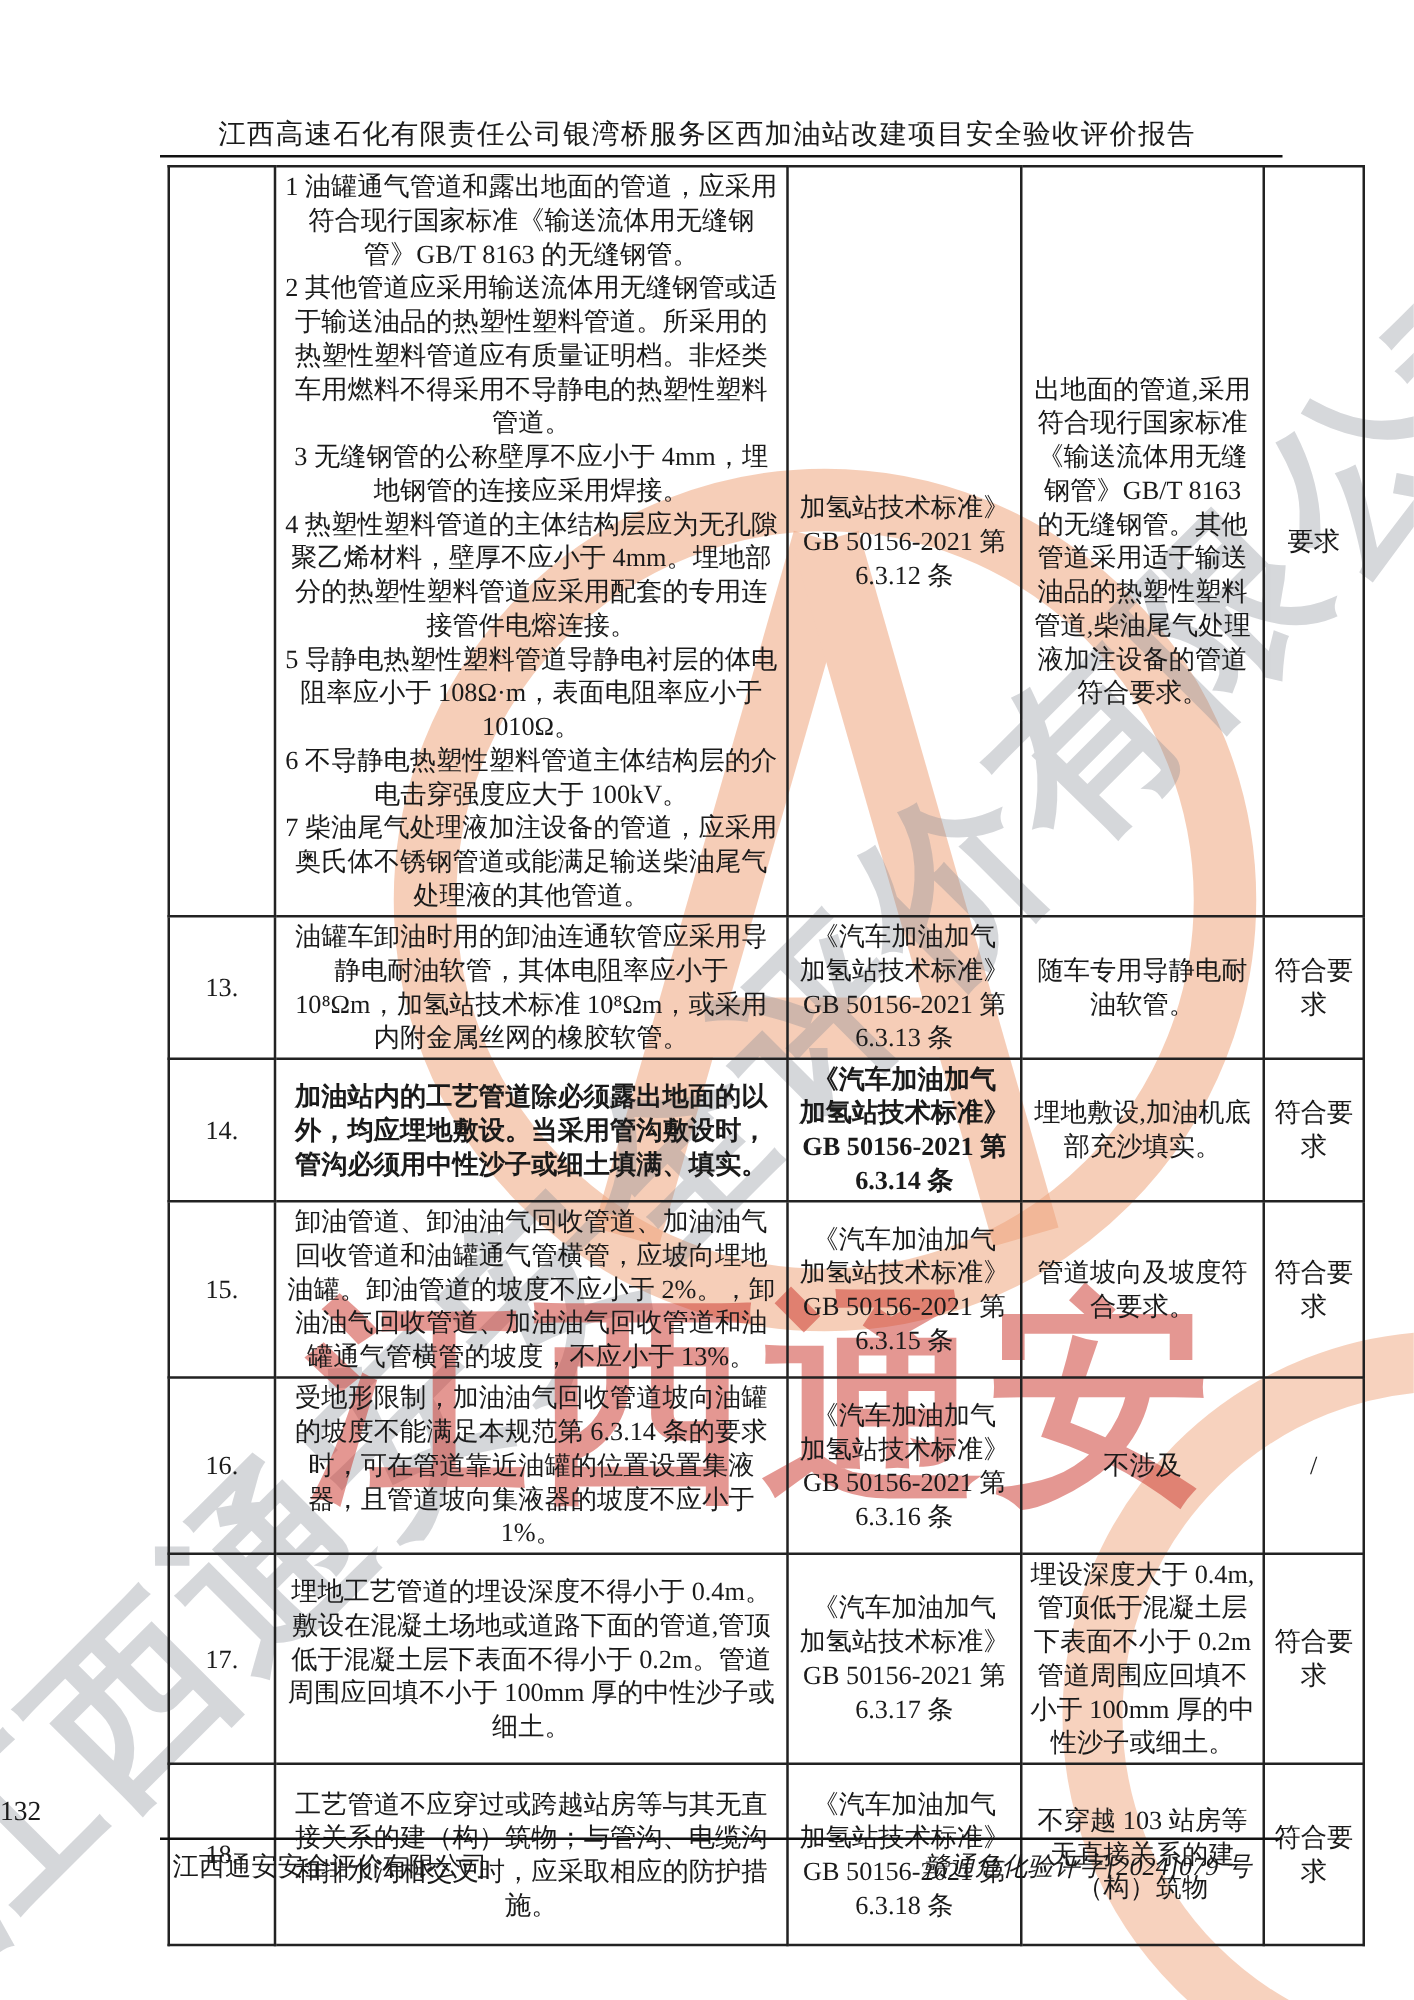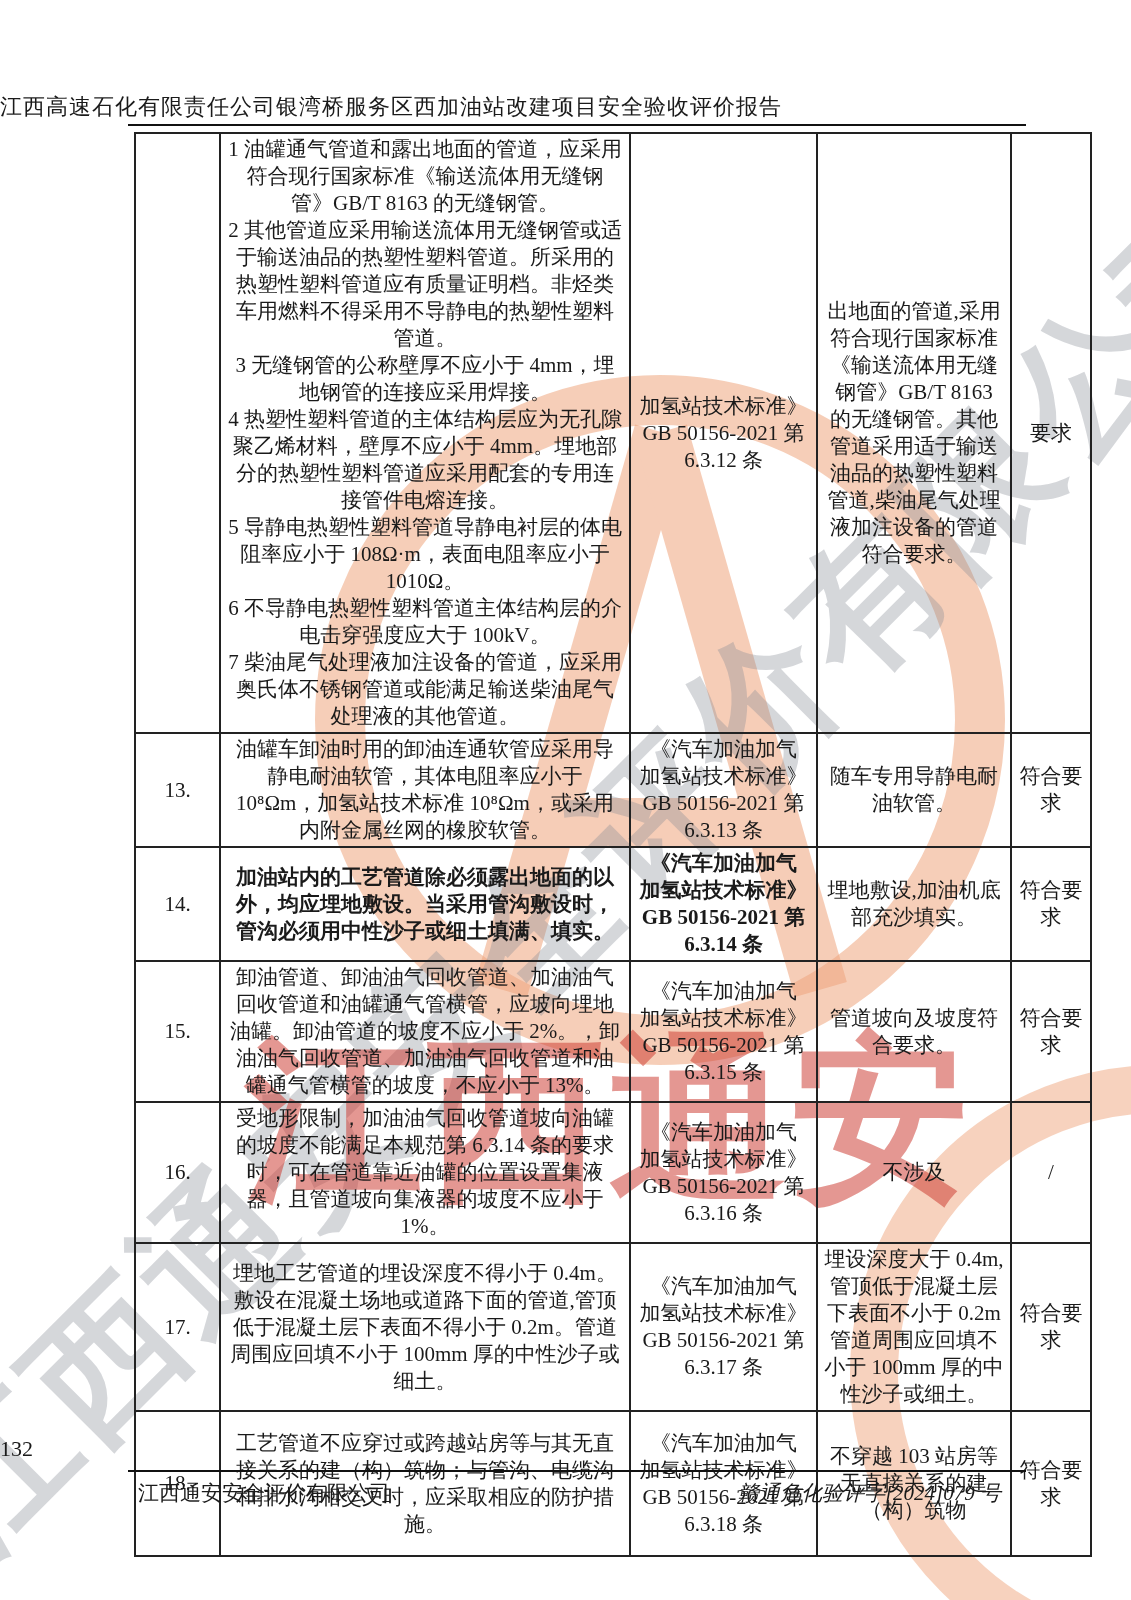--- a/index.html
+++ b/index.html
@@ -22,21 +22,21 @@
     left:-360px;top:770px;width:1920px;text-align:center;transform:rotate(-45deg);
     font-size:148px;font-weight:700;letter-spacing:6px;white-space:nowrap;
     color:#878c96;opacity:.34;
   }
   .wm-red{
     left:245px;top:1002px;font-size:178px;font-weight:700;letter-spacing:4px;white-space:nowrap;
     color:#cc3a30;opacity:.52;text-align:center;
   }
   
   .content{position:absolute;left:0;top:0;width:1131px;height:1600px;z-index:2;}
-  .doc-title{position:absolute;top:92px;left:0;width:100%;text-align:left;font-size:22px;letter-spacing:1px;}
+  .doc-title{position:absolute;top:92px;left:0;width:100%;text-align:center;font-size:22px;letter-spacing:1px;}
   .rule{position:absolute;left:128px;width:898px;height:2px;background:#111;}
   .rule-top{top:124px;}
   .rule-bottom{top:1470px;}
   table.review{
     position:absolute;left:134px;top:132px;width:902px;
     border-collapse:collapse;table-layout:fixed;
   }
   table.review td{
     border:2px solid #222;
     padding:2px 6px;

